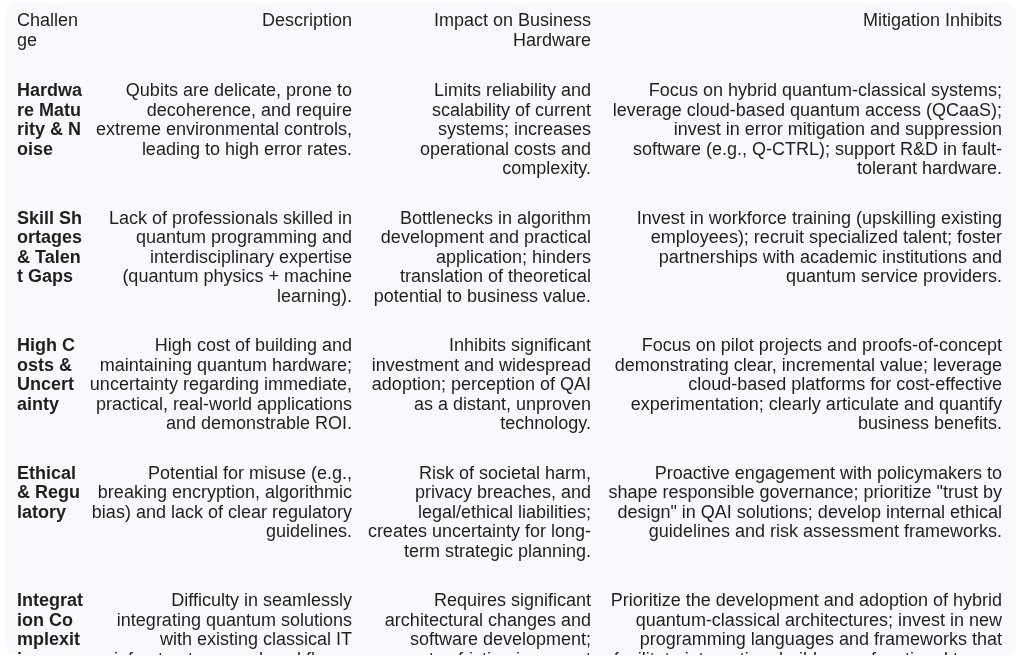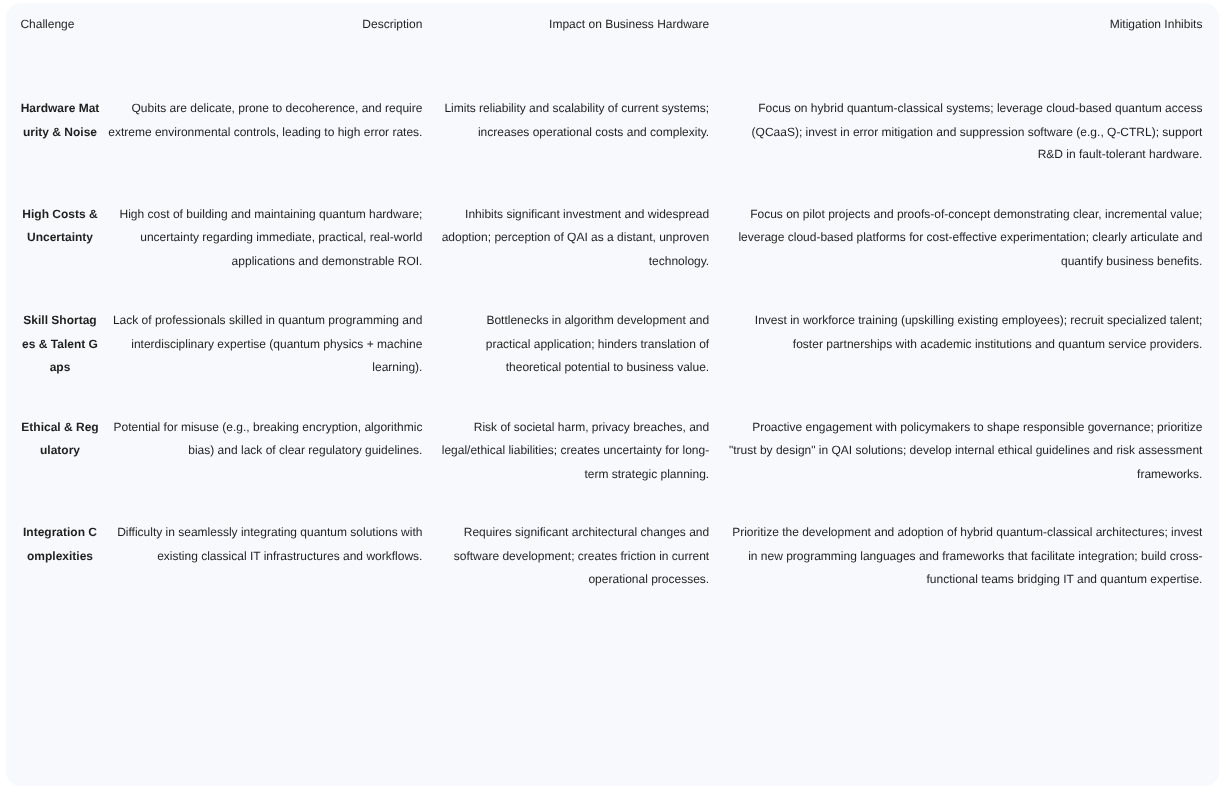--- a/index.html
+++ b/index.html
@@ -3,26 +3,26 @@
 <meta charset="utf-8">
 <style>
   html, body { margin:0; padding:0; background:#ffffff; }
   body { width:1024px; height:660px; overflow:hidden; font-family:"Liberation Sans", sans-serif; color:#1f1f1f; }
   .wrap {
     position:absolute; left:5px; top:3px; width:1011px; height:652px;
     background:#f8f9fc; border-radius:12px; overflow:hidden;
   }
   table { border-collapse:collapse; table-layout:fixed; width:1011px; position:absolute; left:0; top:0; }
   col.c1 { width:84px; } col.c2 { width:277px; } col.c3 { width:239px; } col.c4 { width:411px; }
-  th, td { vertical-align:top; text-align:left; font-size:10px; line-height:19.5px; padding:0; }
+  th, td { vertical-align:top; text-align:left; font-size:18px; line-height:19.5px; padding:0; }
   th { font-weight:normal; color:#1f1f1f; }
   th:first-child, td:first-child { padding-left:12px; padding-right:6px; }
   th:not(:first-child), td:not(:first-child) { padding-right:14px;text-align:right; }
   thead tr th { padding-top:8px; padding-bottom:30px; height:40px; }
-  td.challenge { font-weight:bold; word-break:break-all;text-align:center; }
+  td.challenge { font-weight:bold; word-break:break-all; }
   tbody tr td { padding-bottom:30px; }
   tbody tr:first-child td { padding-top:0; }
 </style>
 </head>
 <body>
 
 <div class="wrap">
   <table>
     <colgroup>
         <col class="c1">
@@ -39,30 +39,30 @@
       </tr>
     </thead>
     <tbody>
       <tr>
         <td class="challenge">Hardware Maturity &amp; Noise</td>
         <td>Qubits are delicate, prone to decoherence, and require extreme environmental controls, leading to high error rates.</td>
         <td>Limits reliability and scalability of current systems; increases operational costs and complexity.</td>
         <td>Focus on hybrid quantum-classical systems; leverage cloud-based quantum access (QCaaS); invest in error mitigation and suppression software (e.g., Q-CTRL); support R&amp;D in fault-tolerant hardware.</td>
       </tr>
       <tr>
+        <td class="challenge">Skill Shortages &amp; Talent Gaps</td>
+        <td>Lack of professionals skilled in quantum programming and interdisciplinary expertise (quantum physics + machine learning).</td>
+        <td>Bottlenecks in algorithm development and practical application; hinders translation of theoretical potential to business value.</td>
+        <td>Invest in workforce training (upskilling existing employees); recruit specialized talent; foster partnerships with academic institutions and quantum service providers.</td>
+      </tr>
+      <tr>
         <td class="challenge">High Costs &amp; Uncertainty</td>
         <td>High cost of building and maintaining quantum hardware; uncertainty regarding immediate, practical, real-world applications and demonstrable ROI.</td>
         <td>Inhibits significant investment and widespread adoption; perception of QAI as a distant, unproven technology.</td>
         <td>Focus on pilot projects and proofs-of-concept demonstrating clear, incremental value; leverage cloud-based platforms for cost-effective experimentation; clearly articulate and quantify business benefits.</td>
-      </tr>
-      <tr>
-        <td class="challenge">Skill Shortages &amp; Talent Gaps</td>
-        <td>Lack of professionals skilled in quantum programming and interdisciplinary expertise (quantum physics + machine learning).</td>
-        <td>Bottlenecks in algorithm development and practical application; hinders translation of theoretical potential to business value.</td>
-        <td>Invest in workforce training (upskilling existing employees); recruit specialized talent; foster partnerships with academic institutions and quantum service providers.</td>
       </tr>
       <tr>
         <td class="challenge">Ethical &amp; Regulatory</td>
         <td>Potential for misuse (e.g., breaking encryption, algorithmic bias) and lack of clear regulatory guidelines.</td>
         <td>Risk of societal harm, privacy breaches, and legal/ethical liabilities; creates uncertainty for long-term strategic planning.</td>
         <td>Proactive engagement with policymakers to shape responsible governance; prioritize "trust by design" in QAI solutions; develop internal ethical guidelines and risk assessment frameworks.</td>
       </tr>
       <tr>
         <td class="challenge">Integration Complexities</td>
         <td>Difficulty in seamlessly integrating quantum solutions with existing classical IT infrastructures and workflows.</td>

